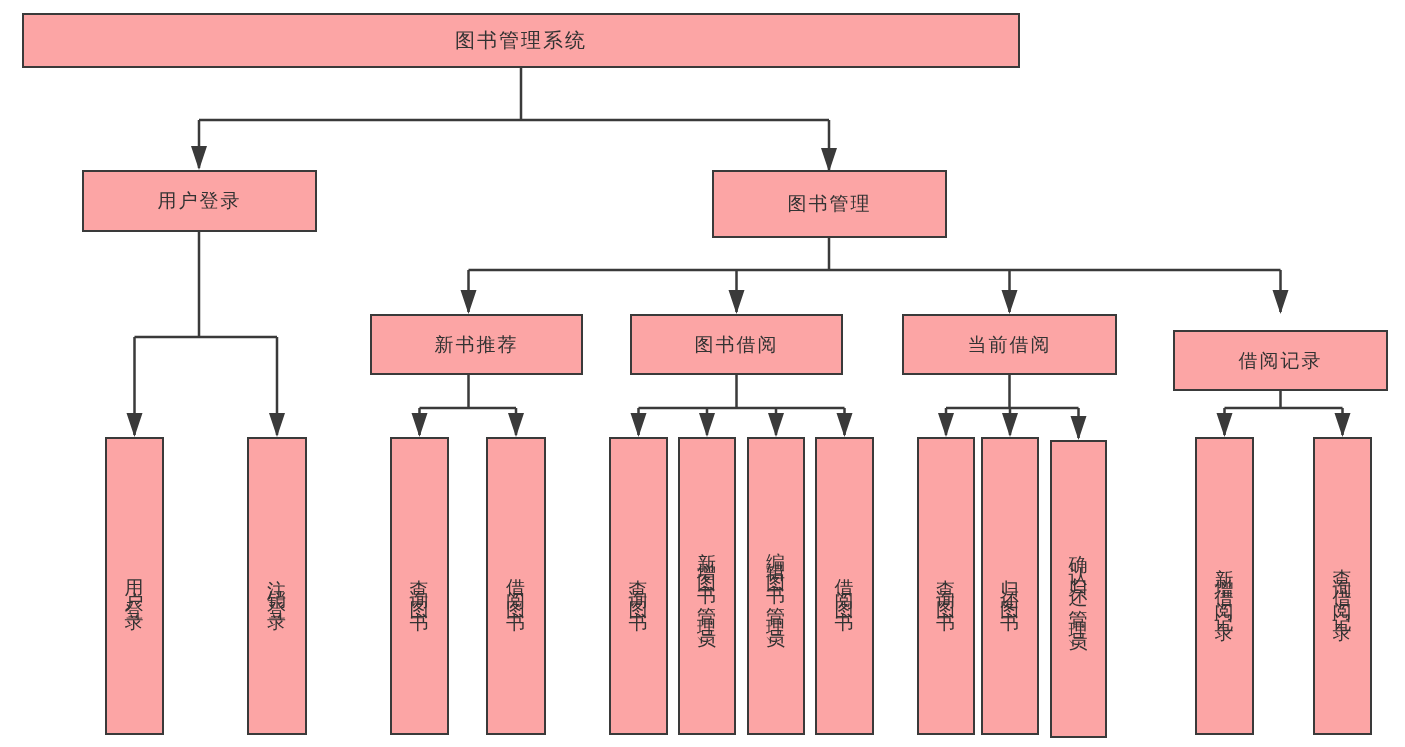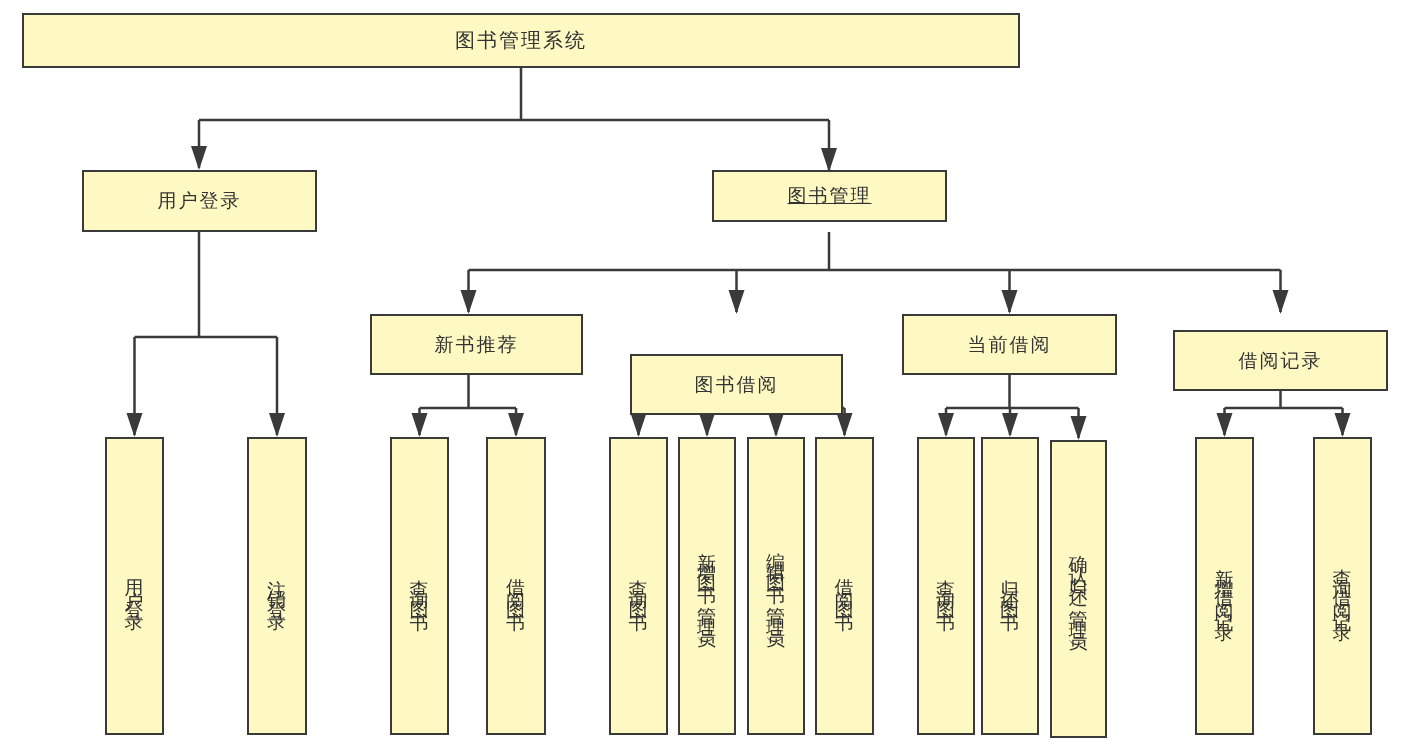--- a/index.html
+++ b/index.html
@@ -9,41 +9,41 @@
     background:#ffffff;
     font-family:"Liberation Sans","DejaVu Sans",sans-serif;
     color:#333333;
     overflow:hidden;
   }
   svg.connectors{position:absolute;left:0;top:0;z-index:1;}
   .box{
     position:absolute;
     box-sizing:border-box;
     border:2.5px solid #3a3a3a;
-    background:#fef9c3;
+    background:#fca5a5;
     display:flex;
     align-items:center;
     justify-content:center;
     z-index:2;
     font-size:19px;
     color:#333333;
   }
   .box.h .label{letter-spacing:2px;white-space:nowrap;}
   .box.v .label{
     writing-mode:vertical-rl;
     text-orientation:mixed;
     letter-spacing:11px;
     line-height:1;
   }
   
   #n-root{left:22px;top:13px;width:998px;height:55px;font-size:20px;}
   #n-ul  {left:82px; top:170px;width:235px;height:62px;}
-  #n-bm  {left:712px;top:170px;width:235px;height:52px;text-decoration:underline;}
+  #n-bm  {left:712px;top:170px;width:235px;height:68px;}
   #n-nb  {left:370px; top:314px;width:213px;height:61px;}
-  #n-bb  {left:630px; top:314px;width:213px;height:61px;margin-top:40px;}
+  #n-bb  {left:630px; top:314px;width:213px;height:61px;}
   #n-cb  {left:902px; top:314px;width:215px;height:61px;}
   #n-br  {left:1173px;top:330px;width:215px;height:61px;}
   #n-ul1{left:105px; top:437px;width:59px;height:298px;}
   #n-ul2{left:247px; top:437px;width:60px;height:298px;}
   #n-nb1{left:390px; top:437px;width:59px;height:298px;}
   #n-nb2{left:486px; top:437px;width:60px;height:298px;}
   #n-bb1{left:609px; top:437px;width:59px;height:298px;}
   #n-bb2{left:678px; top:437px;width:58px;height:298px;}
   #n-bb3{left:747px; top:437px;width:58px;height:298px;}
   #n-bb4{left:815px; top:437px;width:59px;height:298px;}

